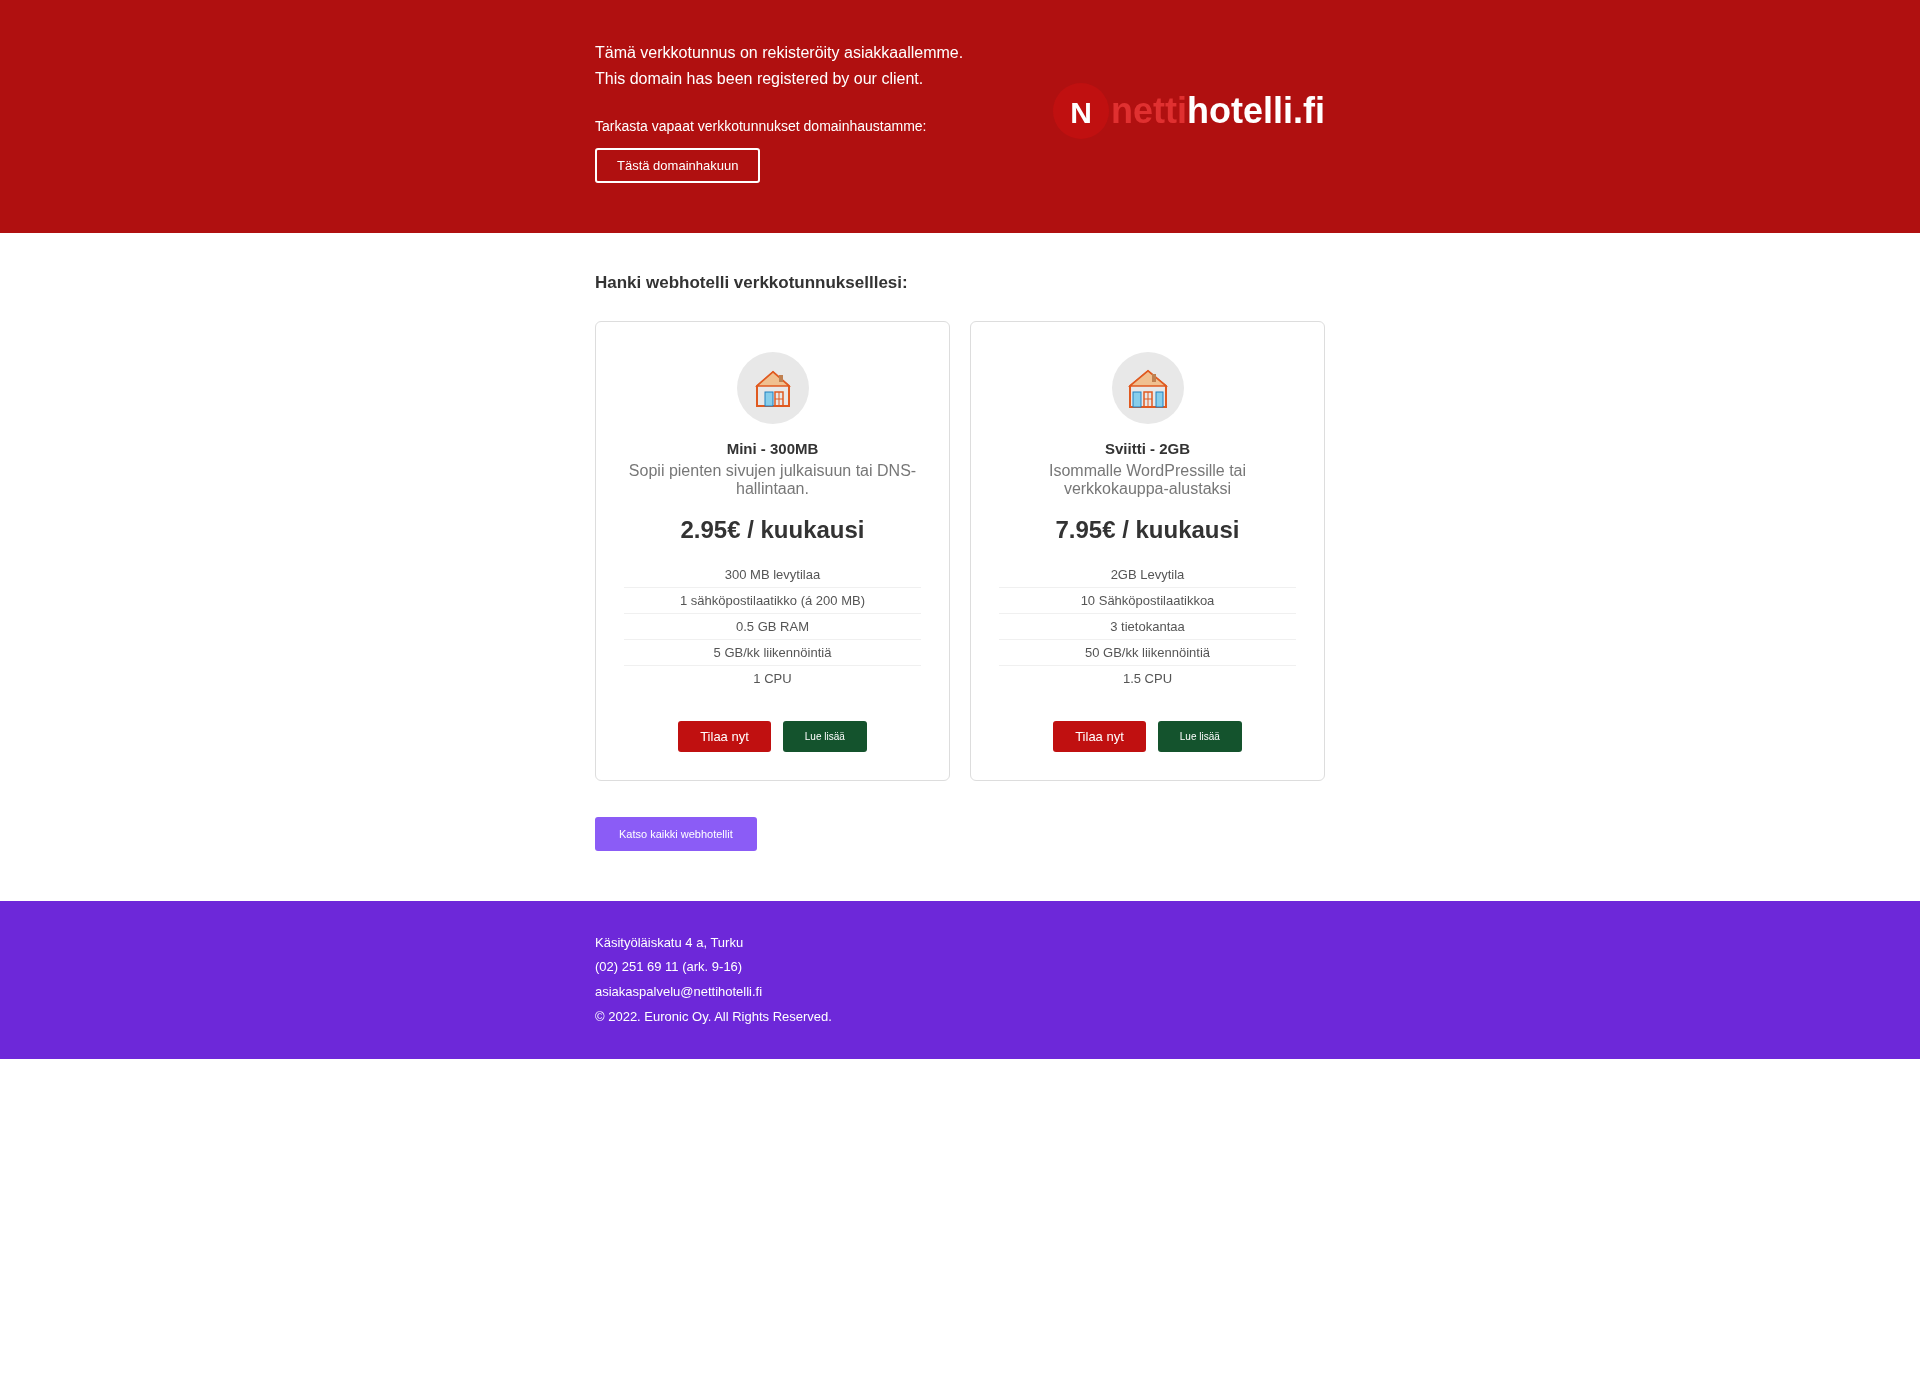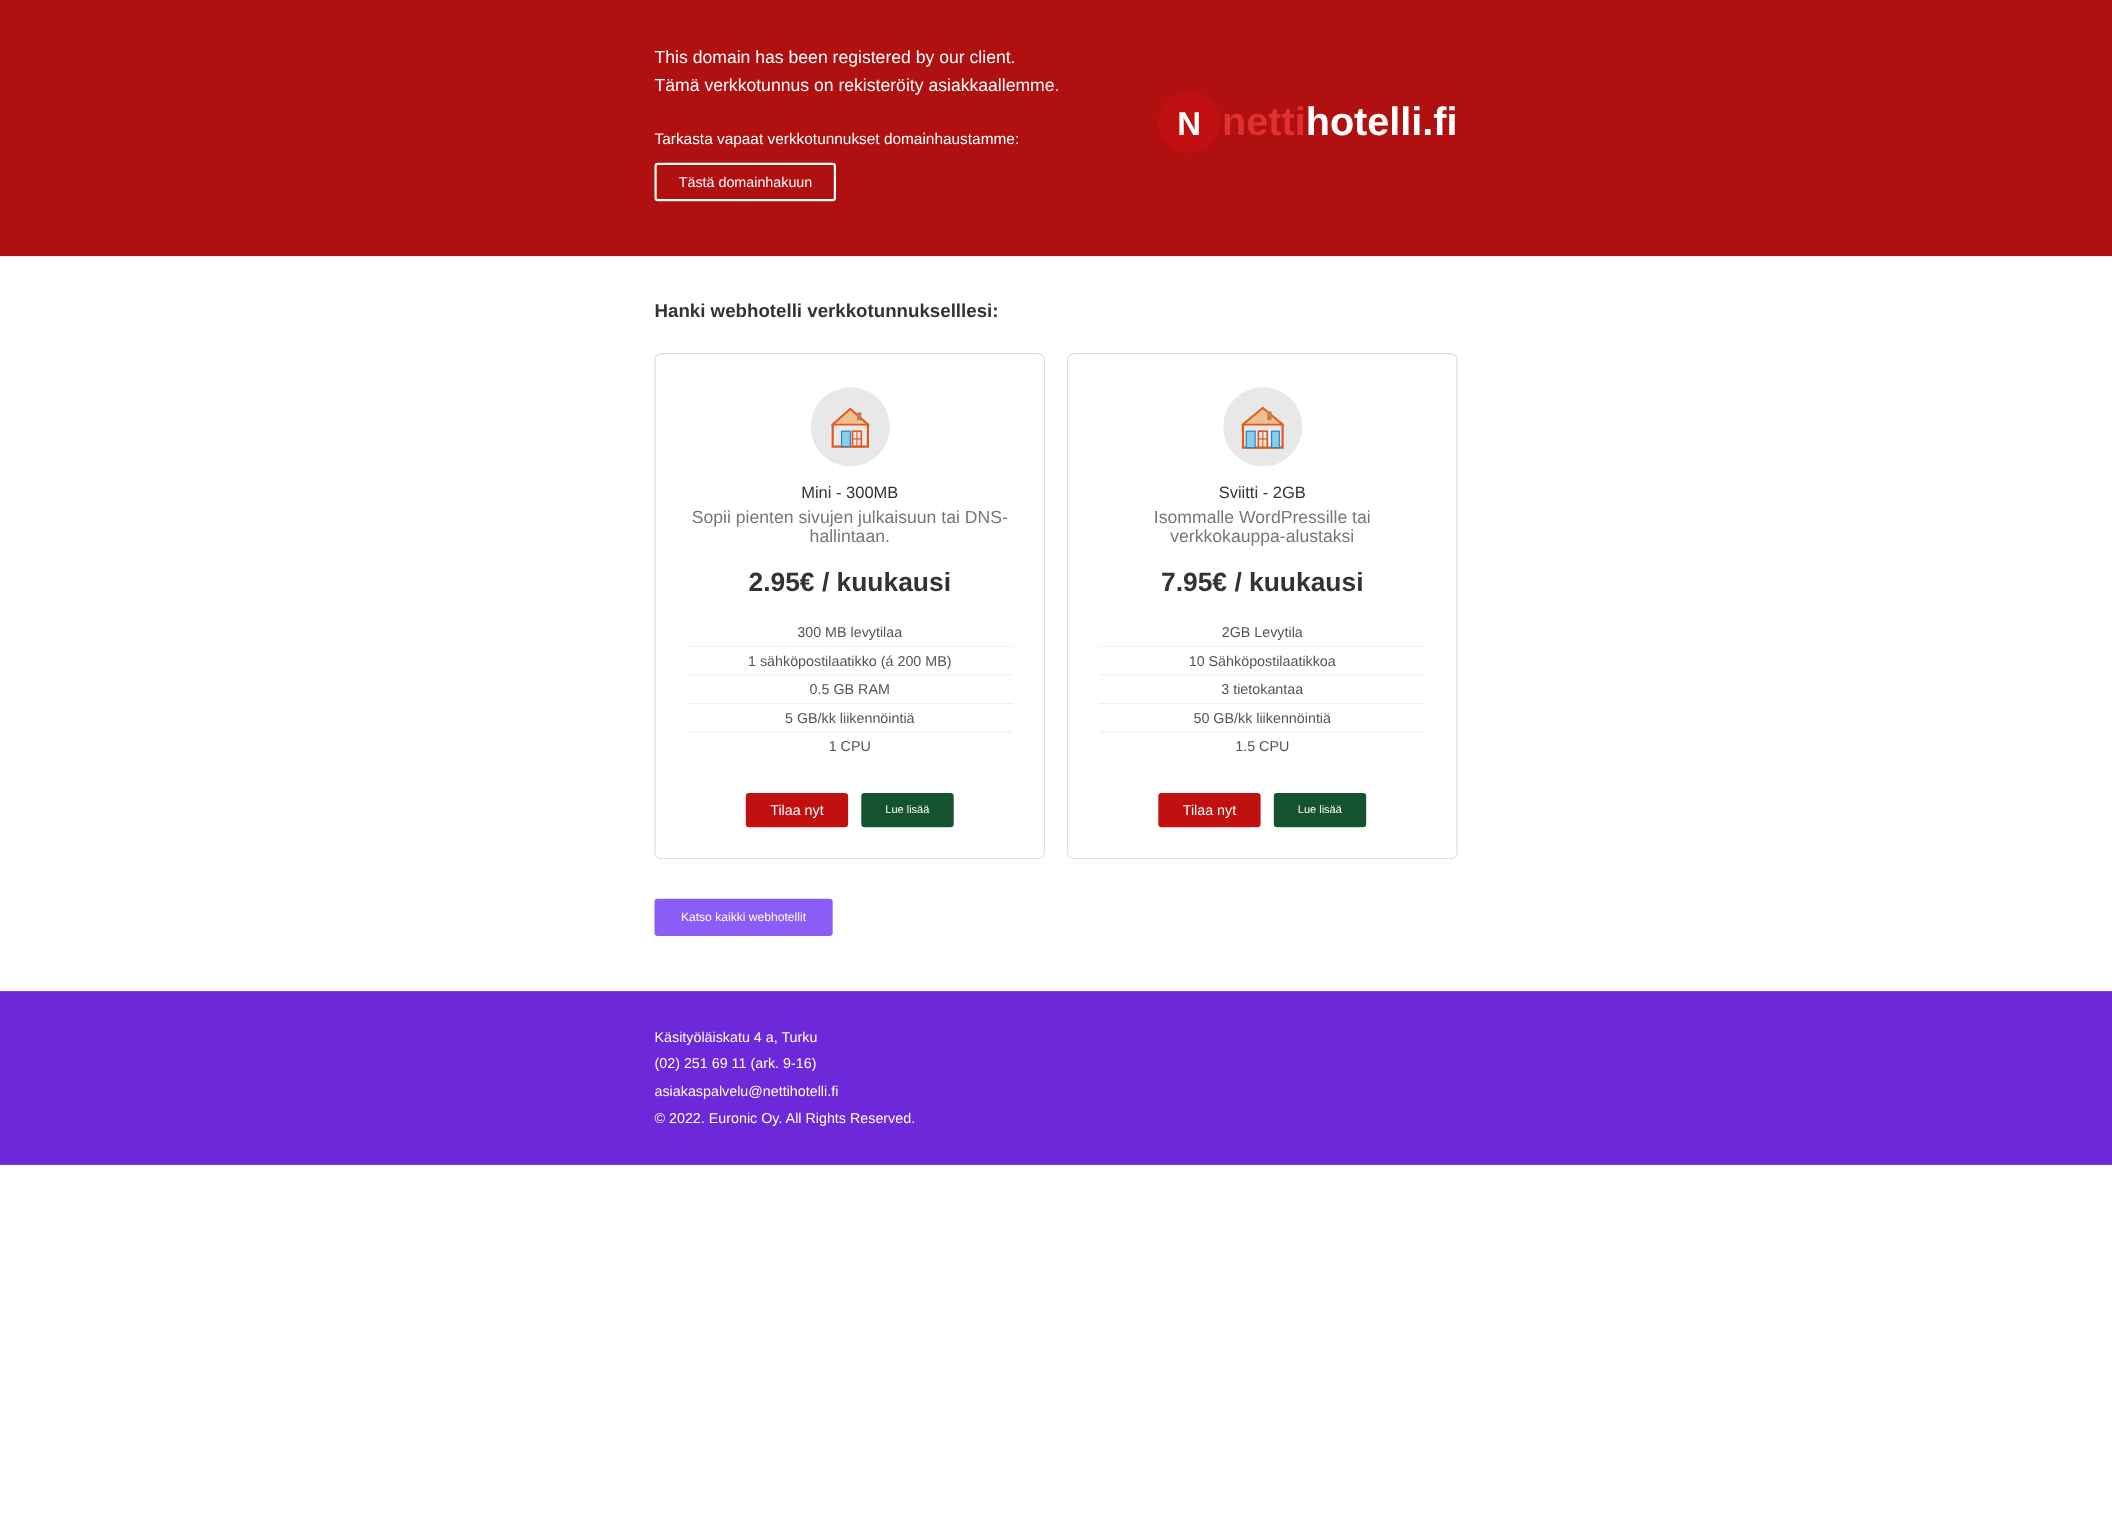--- a/index.html
+++ b/index.html
@@ -109,21 +109,21 @@
       align-items: center;
       justify-content: center;
     }
     .card-icon-wrap svg {
       width: 44px;
       height: 44px;
     }
 
     .card-name {
       font-size: 15px;
-      font-weight: 400;
+      font-weight: 700;
       color: #333;
       margin-bottom: 5px;
     }
     .card-tagline {
       font-size: 16px;
       color: #777;
       margin-bottom: 18px;
     }
     .card-price {
       font-size: 24px;
@@ -198,22 +198,22 @@
       color: #fff;
       text-decoration: none;
     }
   </style>
 </head>
 <body>
 
 <div class="hero">
   <div class="hero-inner">
     <div class="hero-text">
+      <p>Tämä verkkotunnus on rekisteröity asiakkaallemme.</p>
       <p>This domain has been registered by our client.</p>
-      <p>Tämä verkkotunnus on rekisteröity asiakkaallemme.</p>
       <p class="domain-link" style="margin-top:24px;">Tarkasta vapaat verkkotunnukset domainhaustamme:</p>
       <button class="hero-btn">Tästä domainhakuun</button>
     </div>
     <div class="logo-area">
 
       <div class="logo-icon">
         <svg viewBox="0 0 60 60" xmlns="http://www.w3.org/2000/svg">
           <circle cx="30" cy="30" r="28" fill="#c01010"></circle>
           <text x="30" y="42" text-anchor="middle" font-size="30" font-weight="bold" fill="#fff" font-family="Arial">N</text>
         </svg>

